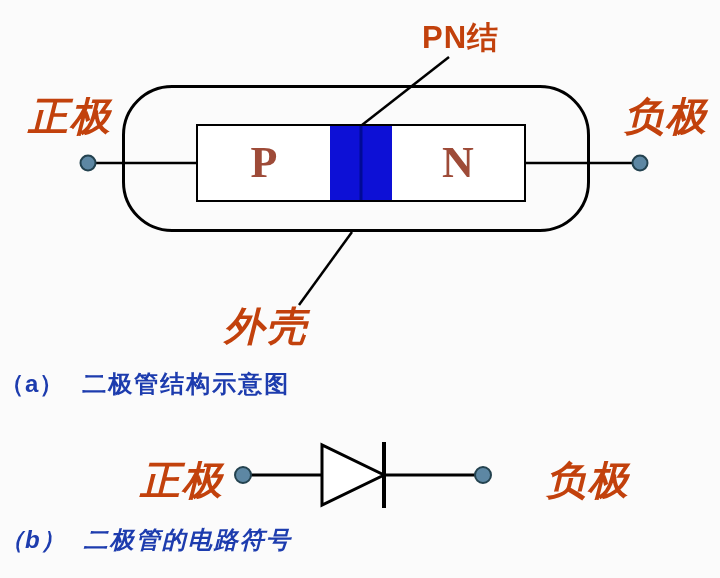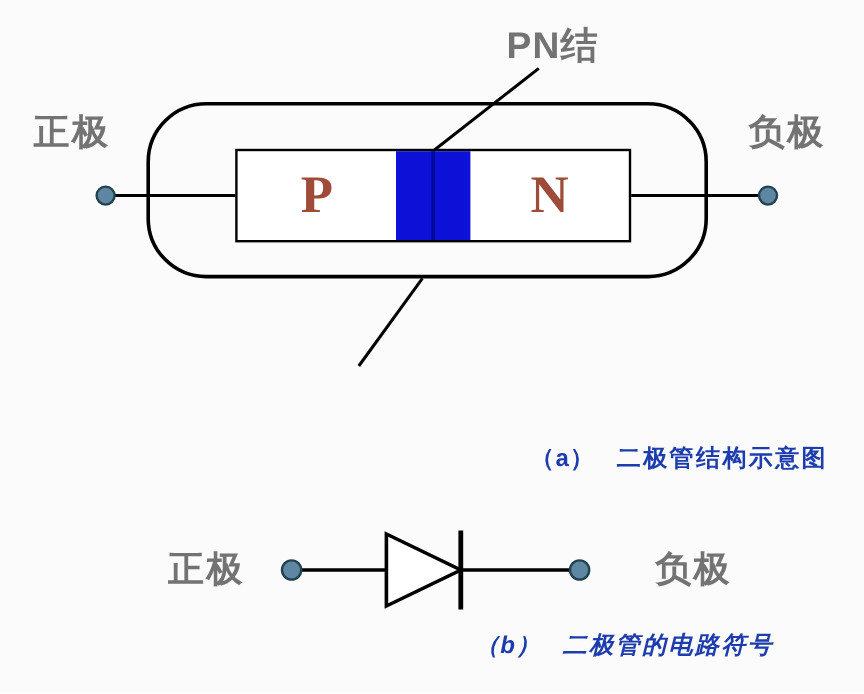--- a/index.html
+++ b/index.html
@@ -15,26 +15,26 @@
     background: var(--background, #fbfbfb);
     overflow: hidden;
   }
   .svg-layer {
     position: absolute;
     left: 0; top: 0;
     width: 720px; height: 578px;
   }
   .label {
     position: absolute;
-    color: #737373;
+    color: #c2410c;
     font-weight: 700;
     white-space: nowrap;
     line-height: 1;
   }
-  .label-lg { font-size: 30px; letter-spacing: 2px; }
+  .label-lg { font-size: 40px; letter-spacing: 2px; font-style: italic; }
   .pn-callout {
     font-size: 31px;
     letter-spacing: 1px;
     font-weight: 600;
   }
   
   .diode-case {
     position: absolute;
     left: 122px; top: 85px;
     width: 468px; height: 147px;
@@ -71,24 +71,24 @@
   }
   .pn-letter {
     font-family: "Liberation Serif", "DejaVu Serif", serif;
     font-weight: 700;
     font-size: 44px;
     color: var(--pn_letter, #9e4b38);
     line-height: 1;
   }
   .caption {
     position: absolute;
-    text-align: right;
+    text-align: left;
     color: var(--caption_blue, #1d3cae);
     font-weight: 700;
-    font-size: 20px;
+    font-size: 24px;
     white-space: nowrap;
   }
   .caption .cap-index { margin-right: 18px; letter-spacing: 1px; }
   .caption .cap-text { letter-spacing: 2px; }
   
   .wire { stroke: var(--line, #000); stroke-width: 3; fill: none; }
   .wire-thin { stroke: var(--line, #000); stroke-width: 2.5; fill: none; }
   .terminal {
     fill: var(--terminal_fill, #5d87a3);
     stroke: var(--terminal_stroke, #23424f);
@@ -138,20 +138,21 @@
     <circle class="terminal" cx="243" cy="475" r="8"></circle>
     <circle class="terminal" cx="483" cy="475" r="8"></circle>
   </svg>
 
   <div class="label pn-callout" style="left:422px; top:22px;">PN结</div>
 
   <div class="label label-lg" style="left:28px; top:96px;">正极</div>
 
   <div class="label label-lg" style="left:624px; top:96px;">负极</div>
 
+  <div class="label label-lg" style="left:224px; top:306px;">外壳</div>
 
   <div class="caption" style="left:0; width:690px; top:368px;">
     <span class="cap-index">（a）</span><span class="cap-text">二极管结构示意图</span>
   </div>
 
   <div class="label label-lg" style="left:140px; top:460px;">正极</div>
 
   <div class="label label-lg" style="left:546px; top:460px;">负极</div>
 
   <div class="caption" style="left:0; width:645px; top:524px;font-style:italic;">

